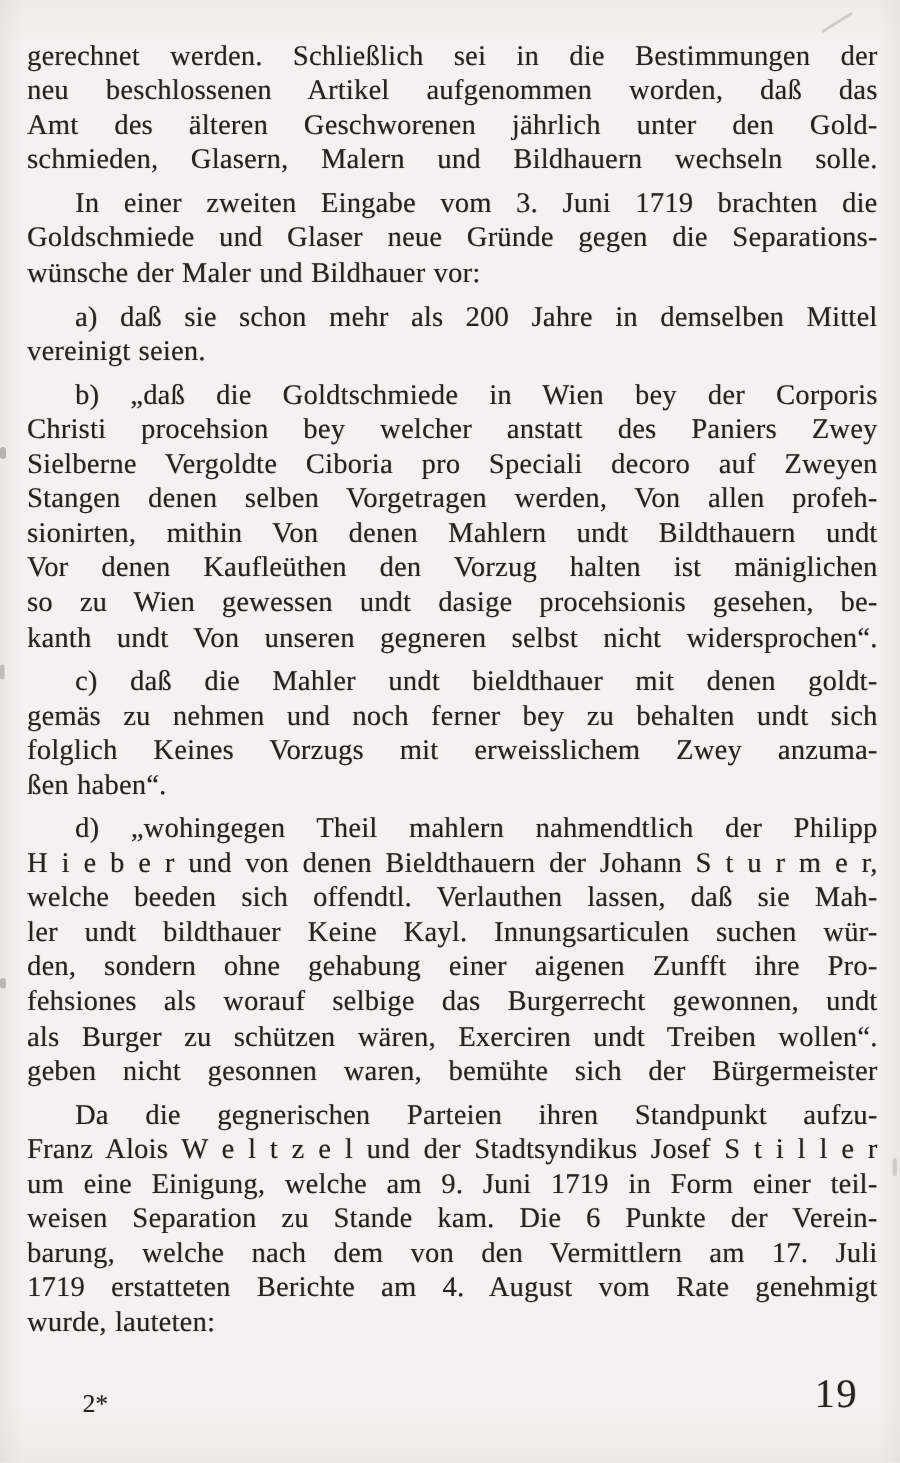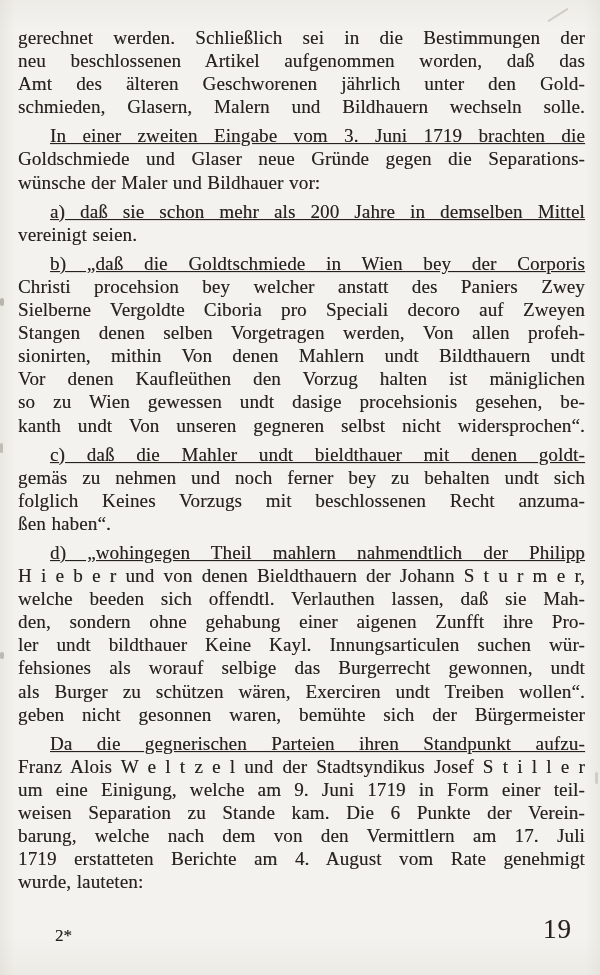--- a/index.html
+++ b/index.html
@@ -23,21 +23,21 @@
     font-size:19px;
     line-height:23.1px;
     height:23.1px;
     text-align:justify;
     text-align-last:justify;
     word-spacing:0.6px;
     letter-spacing:0.15px;
     text-shadow:0.3px 0.3px 0.6px rgba(40,36,30,0.45);
   }
   .ln.ind { padding-left:32px; }
-  .ln.gap { margin-top:6px;text-decoration:underline; }
+  .ln.gap { margin-top:6px; }
   .ln.end { text-align-last:left; }
   .sig {
     position:absolute; left:55px; top:926px;
     font-size:17px;
     text-shadow:0.3px 0.3px 0.5px rgba(40,36,30,0.45);
   }
   .folio {
     position:absolute; left:543px; top:914px;
     font-size:27px;
     letter-spacing:1px;
@@ -68,27 +68,27 @@
     <div class="ln ind gap">b) „daß die Goldtschmiede in Wien bey der Corporis</div>
     <div class="ln">Christi procehsion bey welcher anstatt des Paniers Zwey</div>
     <div class="ln">Sielberne Vergoldte Ciboria pro Speciali decoro auf Zweyen</div>
     <div class="ln">Stangen denen selben Vorgetragen werden, Von allen profeh-</div>
     <div class="ln">sionirten, mithin Von denen Mahlern undt Bildthauern undt</div>
     <div class="ln">Vor denen Kaufleüthen den Vorzug halten ist mäniglichen</div>
     <div class="ln">so zu Wien gewessen undt dasige procehsionis gesehen, be-</div>
     <div class="ln">kanth undt Von unseren gegneren selbst nicht widersprochen“.</div>
     <div class="ln ind gap">c) daß die Mahler undt bieldthauer mit denen goldt-</div>
     <div class="ln">gemäs zu nehmen und noch ferner bey zu behalten undt sich</div>
-    <div class="ln">folglich Keines Vorzugs mit beschlossenen Recht anzuma-</div>
+    <div class="ln">folglich Keines Vorzugs mit erweisslichem Zwey anzuma-</div>
     <div class="ln end">ßen haben“.</div>
     <div class="ln ind gap">d) „wohingegen Theil mahlern nahmendtlich der Philipp</div>
     <div class="ln">H i e b e r und von denen Bieldthauern der Johann S t u r m e r,</div>
     <div class="ln">welche beeden sich offendtl. Verlauthen lassen, daß sie Mah-</div>
+    <div class="ln">ler undt bildthauer Keine Kayl. Innungsarticulen suchen wür-</div>
     <div class="ln">den, sondern ohne gehabung einer aigenen Zunfft ihre Pro-</div>
-    <div class="ln">ler undt bildthauer Keine Kayl. Innungsarticulen suchen wür-</div>
     <div class="ln">fehsiones als worauf selbige das Burgerrecht gewonnen, undt</div>
     <div class="ln">als Burger zu schützen wären, Exerciren undt Treiben wollen“.</div>
     <div class="ln">geben nicht gesonnen waren, bemühte sich der Bürgermeister</div>
     <div class="ln ind gap">Da die gegnerischen Parteien ihren Standpunkt aufzu-</div>
     <div class="ln">Franz Alois W e l t z e l und der Stadtsyndikus Josef S t i l l e r</div>
     <div class="ln">um eine Einigung, welche am 9. Juni 1719 in Form einer teil-</div>
     <div class="ln">weisen Separation zu Stande kam. Die 6 Punkte der Verein-</div>
     <div class="ln">barung, welche nach dem von den Vermittlern am 17. Juli</div>
     <div class="ln">1719 erstatteten Berichte am 4. August vom Rate genehmigt</div>
     <div class="ln end">wurde, lauteten:</div>

